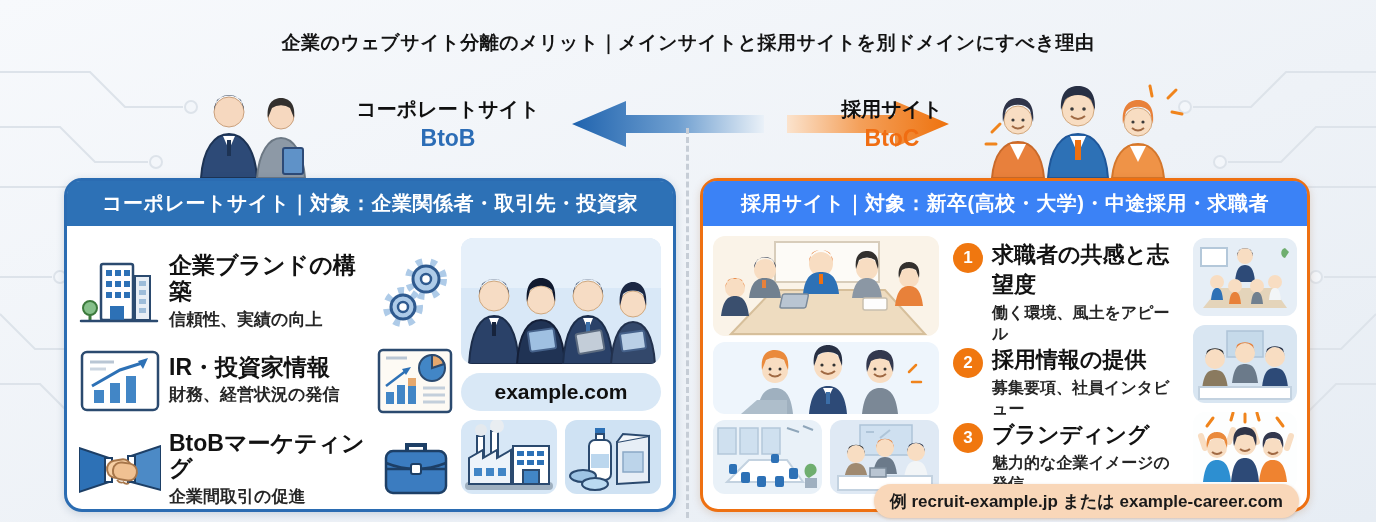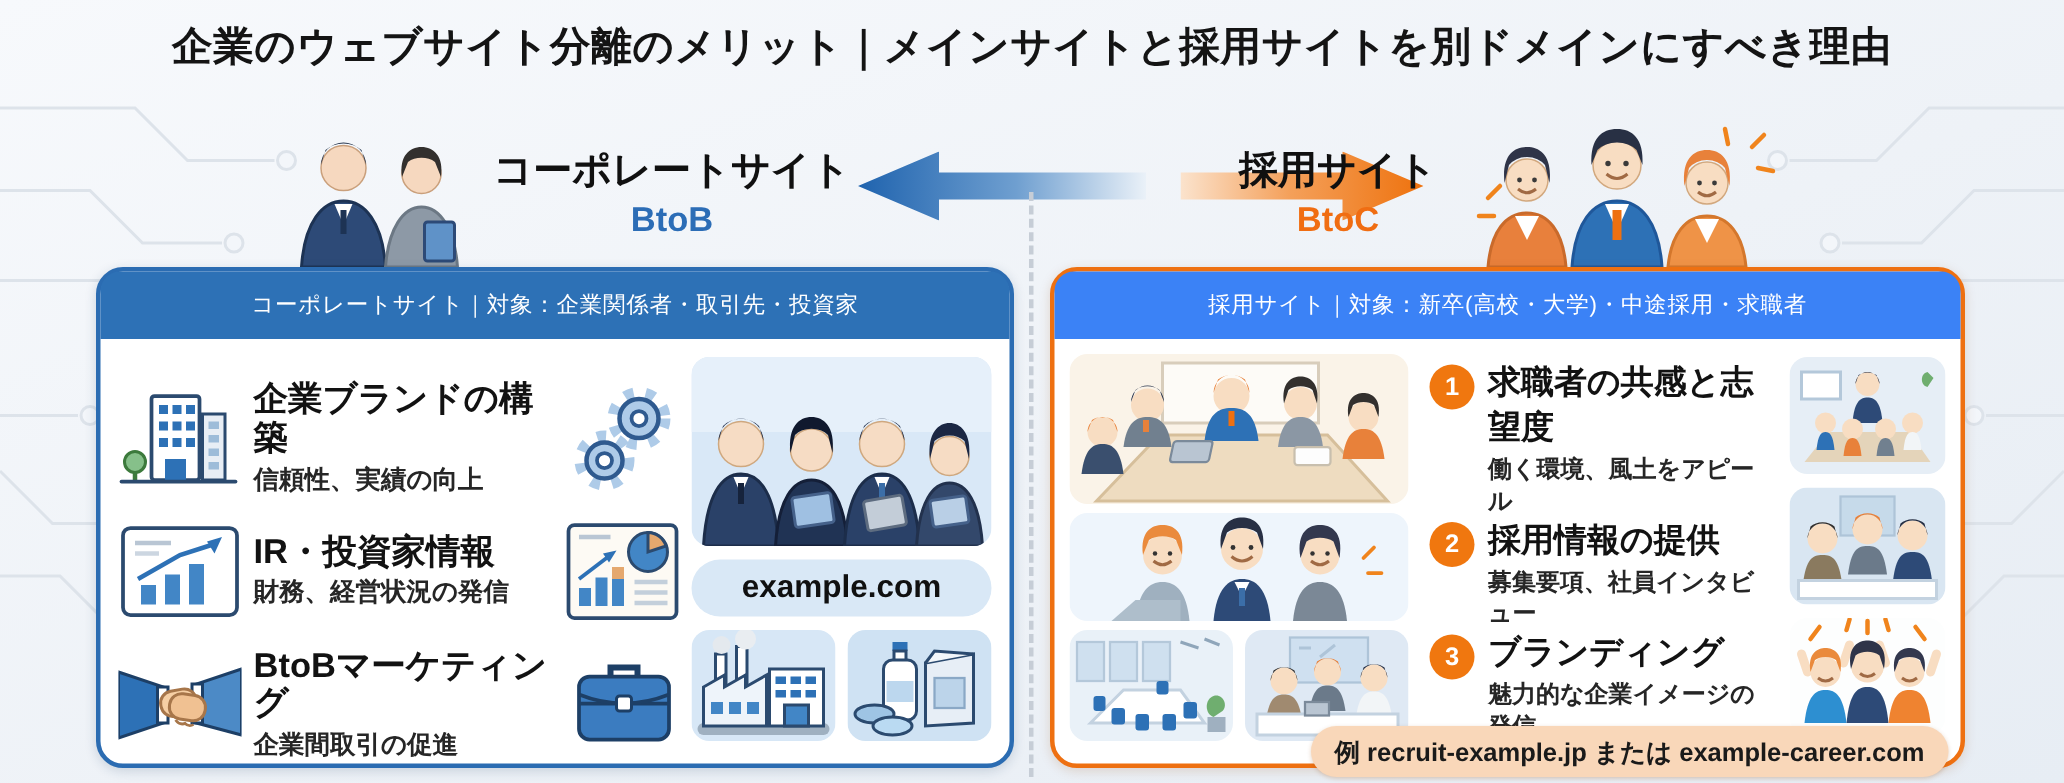--- a/index.html
+++ b/index.html
@@ -7,27 +7,27 @@
   body { font-family:"Liberation Sans","DejaVu Sans",sans-serif; }
   .canvas { position:relative; width:1376px; height:522px;
     background:linear-gradient(160deg,#f7f9fc 0%,#eef2f7 55%,#e7edf4 100%); }
 
   .circuit { position:absolute; top:52px; }
   .circuit path { fill:none; stroke:#dde3ea; stroke-width:2; }
   .circuit circle { fill:#f3f6fa; stroke:#dde3ea; stroke-width:2; }
   #circuit-left { left:0; }
   #circuit-right { right:0; }
 
-  .main-title { position:absolute; top:13px; left:0; width:100%; text-align:center;
-    font-size:27px; font-weight:800; color:#141414; letter-spacing:.5px; }
+  .main-title { position:absolute; top:30px; left:0; width:100%; text-align:center;
+    font-size:19px; font-weight:800; color:#141414; letter-spacing:.5px; }
 
   .side-head { position:absolute; text-align:center; }
   #corp-head { left:312px; top:96px; width:272px; }
   #recruit-head { left:812px; top:96px; width:160px; }
-  .side-head .lbl { font-size:26px; font-weight:800; color:#101010; }
+  .side-head .lbl { font-size:20px; font-weight:800; color:#101010; }
   .side-head .sub { font-size:23px; font-weight:800; margin-top:2px; }
   #corp-head .sub { color:#2c6db6; }
   #recruit-head .sub { color:#f06d12; }
 
   .arrow { position:absolute; top:101px; }
   #arrow-left { left:572px; }
   #arrow-right { left:787px; }
 
   .illus { position:absolute; }
   #illus-corp { left:183px; top:82px; }
@@ -36,21 +36,21 @@
   .divider { position:absolute; left:686px; top:128px; height:390px;
     border-left:3px dashed #c6cdd6; }
 
   .panel { position:absolute; top:178px; height:334px; background:#fff;
     border-radius:18px; }
   #panel-corp { left:64px; width:612px; border:3px solid #2b6cb2;
     box-shadow:0 2px 8px rgba(30,60,100,.18); }
   #panel-recruit { left:700px; width:610px; border:3px solid #ee7011;
     box-shadow:0 2px 8px rgba(150,70,10,.18); }
   .panel-header { height:45px; display:flex; align-items:center; justify-content:center;
-    color:#fff; font-weight:400; font-size:15px; letter-spacing:.5px;
+    color:#fff; font-weight:700; font-size:20px; letter-spacing:.5px;
     border-radius:13px 13px 0 0; }
   #panel-corp .panel-header { background:#2d71b6; }
   #panel-recruit .panel-header { background:#3b82f6; }
 
   .corp-body { display:flex; height:283px; padding:10px 12px 8px 12px; gap:8px; }
   .features { flex:1; display:flex; flex-direction:column; justify-content:space-around; }
   .feature { display:flex; align-items:center; gap:8px;margin-top:17px; }
   .f-icon { flex:0 0 82px; display:flex; justify-content:center; }
   .f-text { flex:1; }
   .f-title { font-size:23px; font-weight:800; color:#121212; line-height:1.12; }

